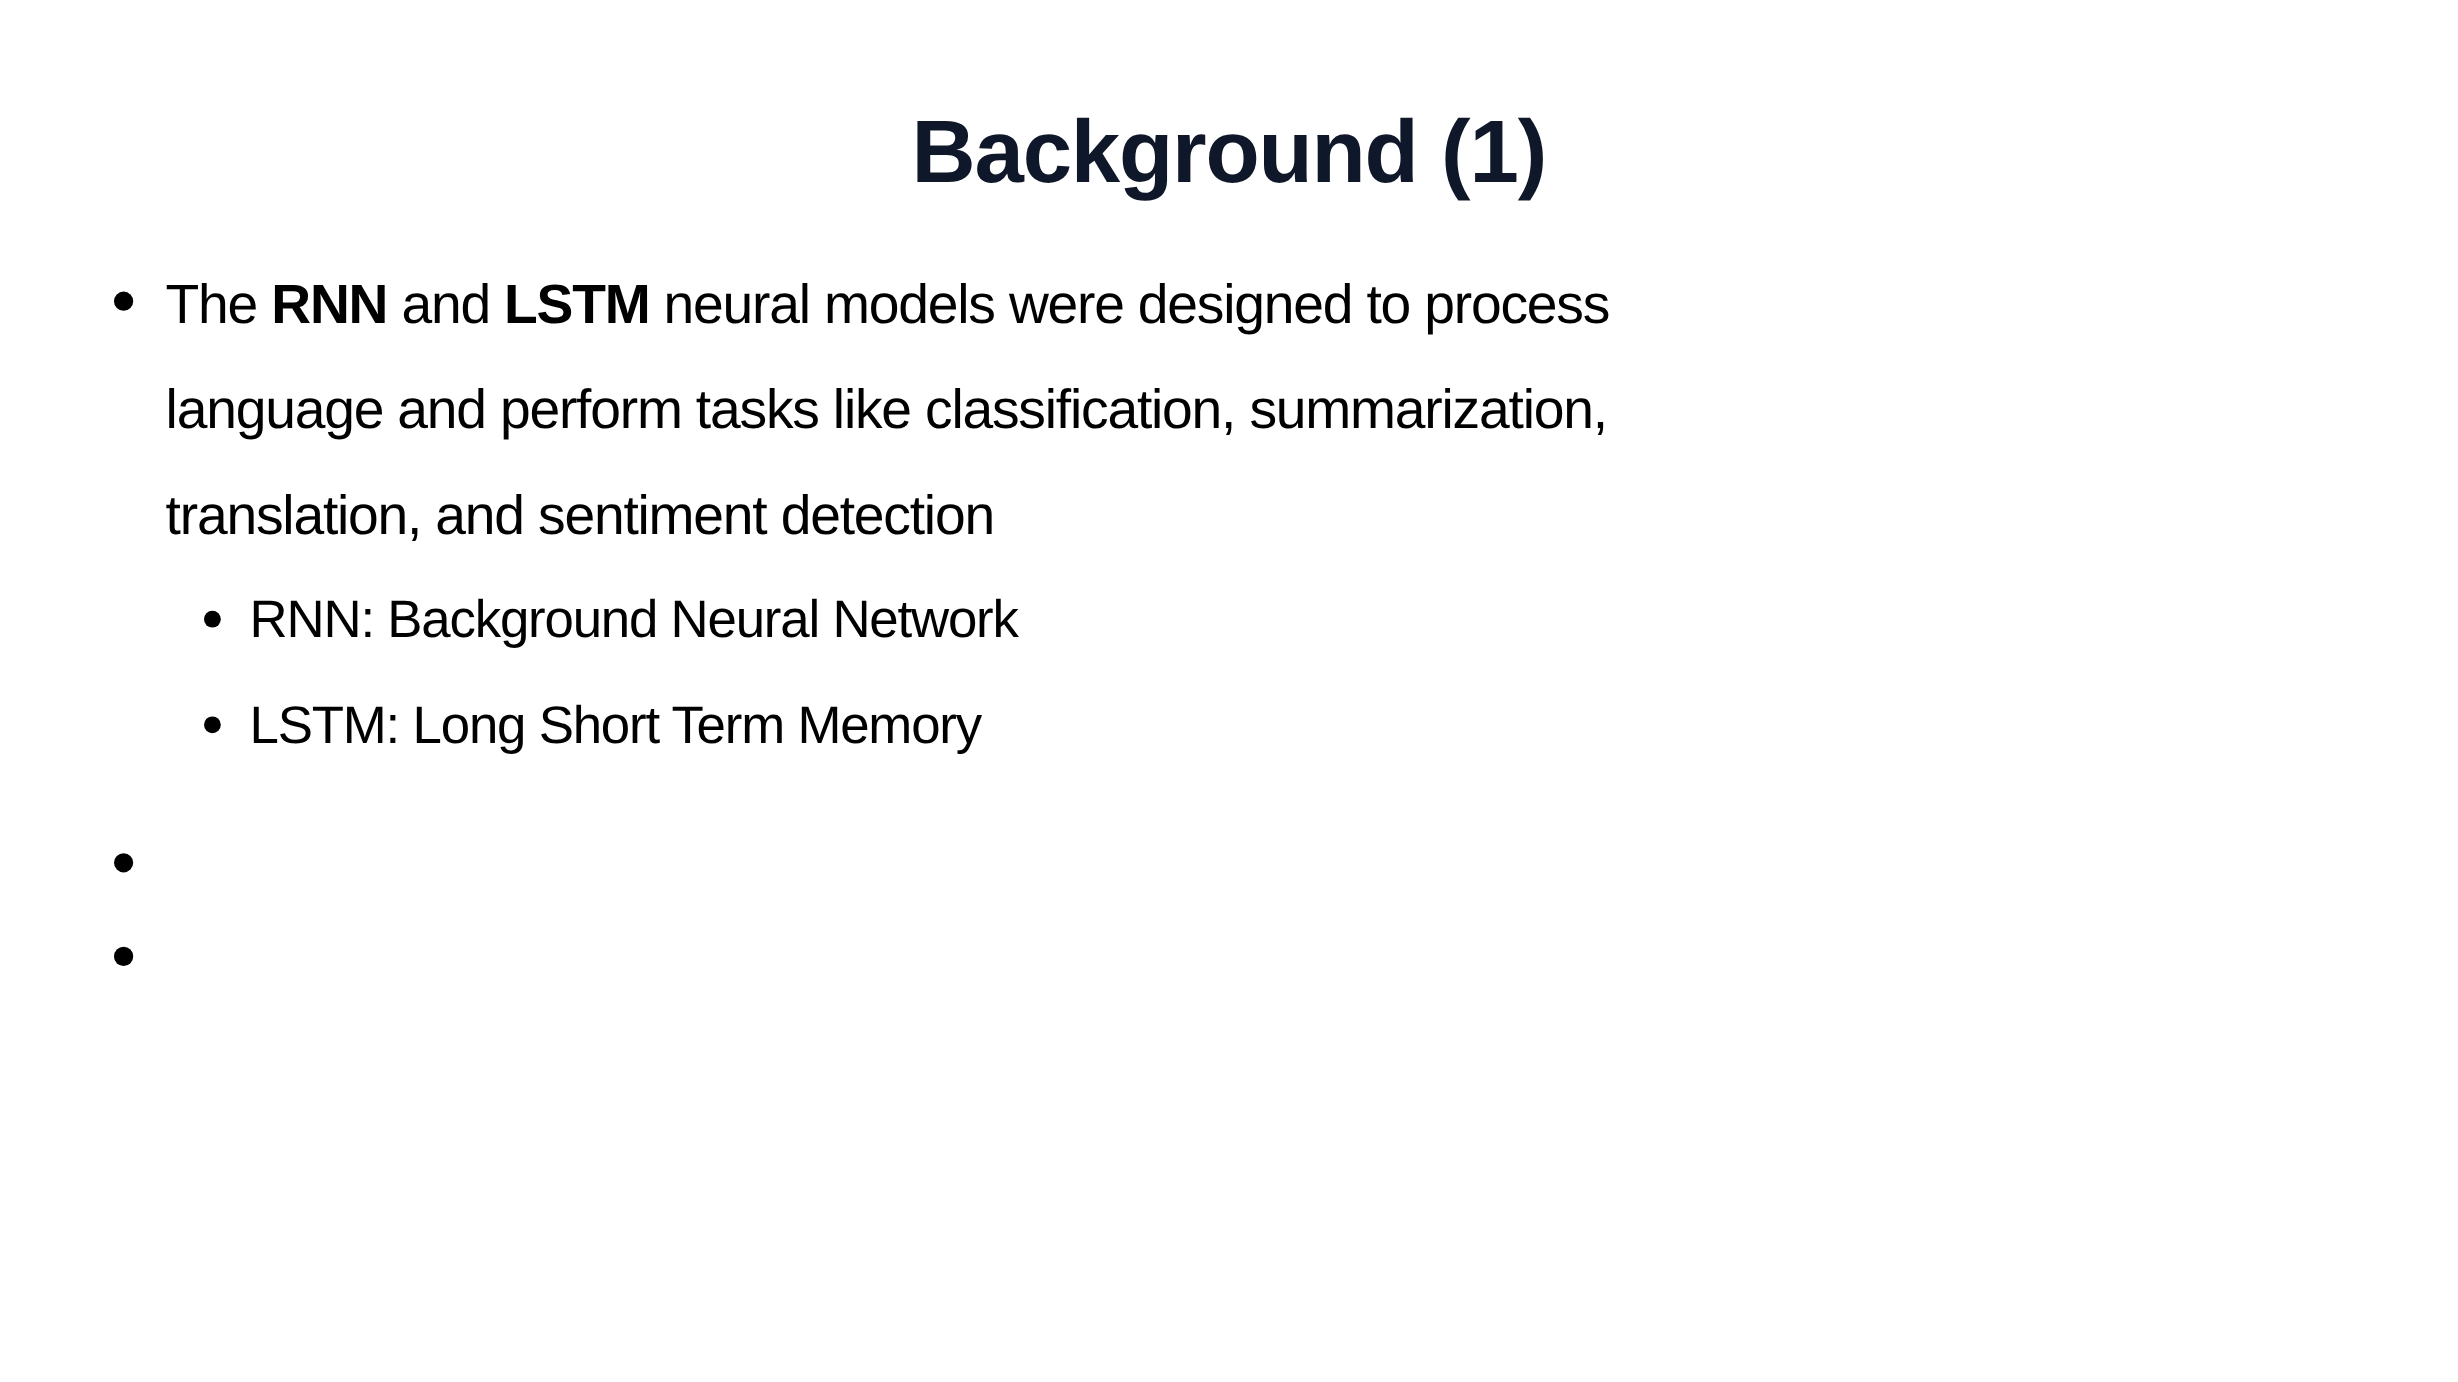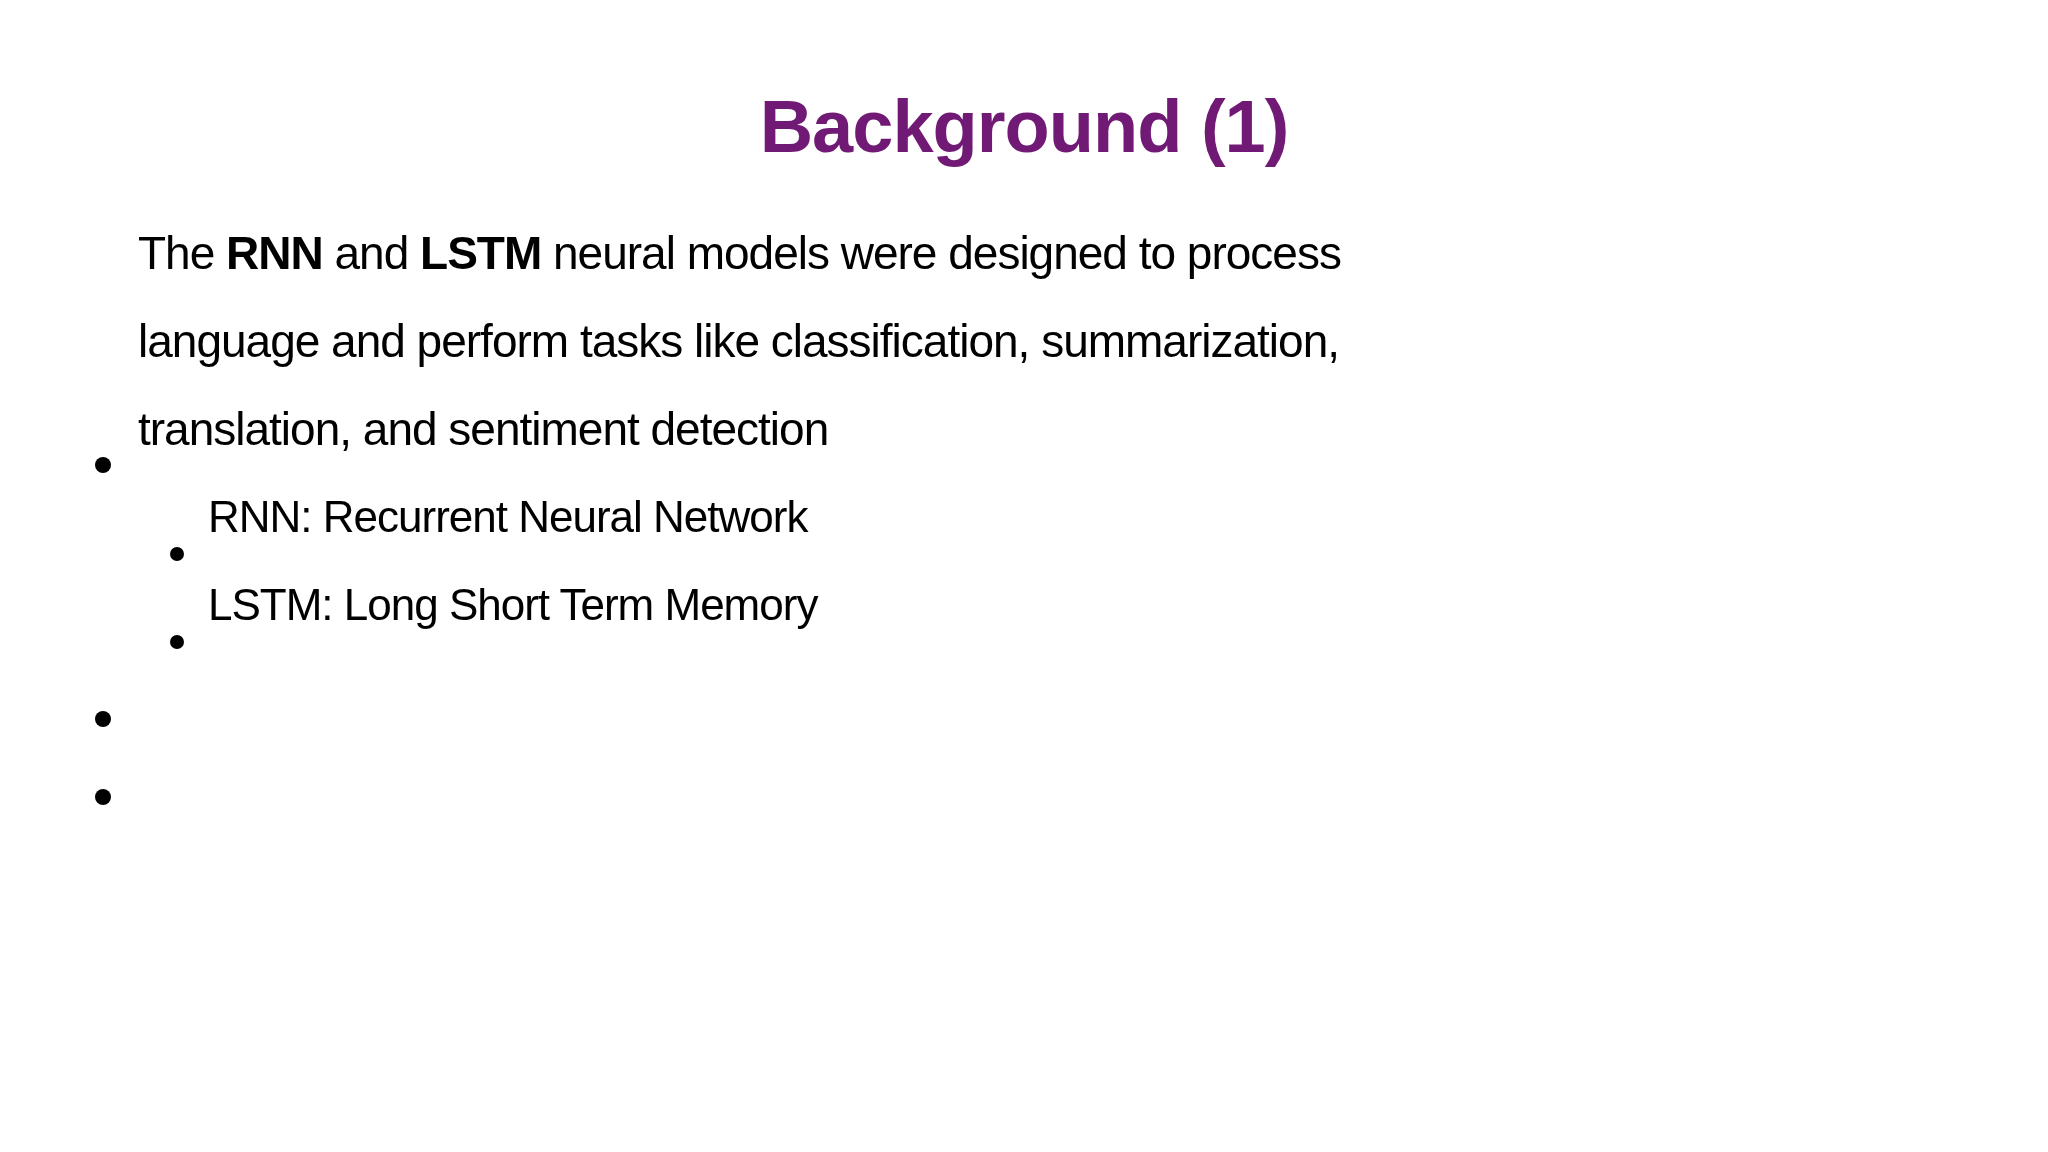--- a/index.html
+++ b/index.html
@@ -16,30 +16,30 @@
     font-family: "Liberation Sans", sans-serif;
     color: #000000;
   }
   .title {
     margin-top: 84px;
     text-align: center;
     font-size: 74px;
     font-weight: 700;
     line-height: 1.15;
     letter-spacing: -1px;
-    color: #701a75;
+    color: #0f172a;
   }
   .bullet-list {
     margin-top: 40px;
     margin-left: 95px;
     width: 1480px;
   }
   .bullet {
     display: flex;
-    align-items: flex-end;
+    align-items: flex-start;
   }
   .bullet.level1:not(:first-child) {
     margin-top: 28px;
   }
   .bullet .dot {
     flex: 0 0 auto;
     width: 16px;
     height: 16px;
     border-radius: 50%;
     background: #000000;
@@ -78,21 +78,21 @@
   <div class="title">Background (1)</div>
   <div class="bullet-list">
       <div class="bullet level1">
         <span class="dot"></span>
         <div class="text"><span>The </span><span class="b">RNN</span><span> and </span><span class="b">LSTM</span><span> neural models were designed to process
 language and perform tasks like classification, summarization,
 translation, and sentiment detection</span></div>
       </div>
       <div class="bullet level2">
         <span class="dot"></span>
-        <div class="text"><span>RNN: Recurrent Neural Network</span></div>
+        <div class="text"><span>RNN: Background Neural Network</span></div>
       </div>
       <div class="bullet level2">
         <span class="dot"></span>
         <div class="text"><span>LSTM: Long Short Term Memory</span></div>
       </div>
       <div class="bullet level1">
         <span class="dot"></span>
       </div>
       <div class="bullet level1">
         <span class="dot"></span>

